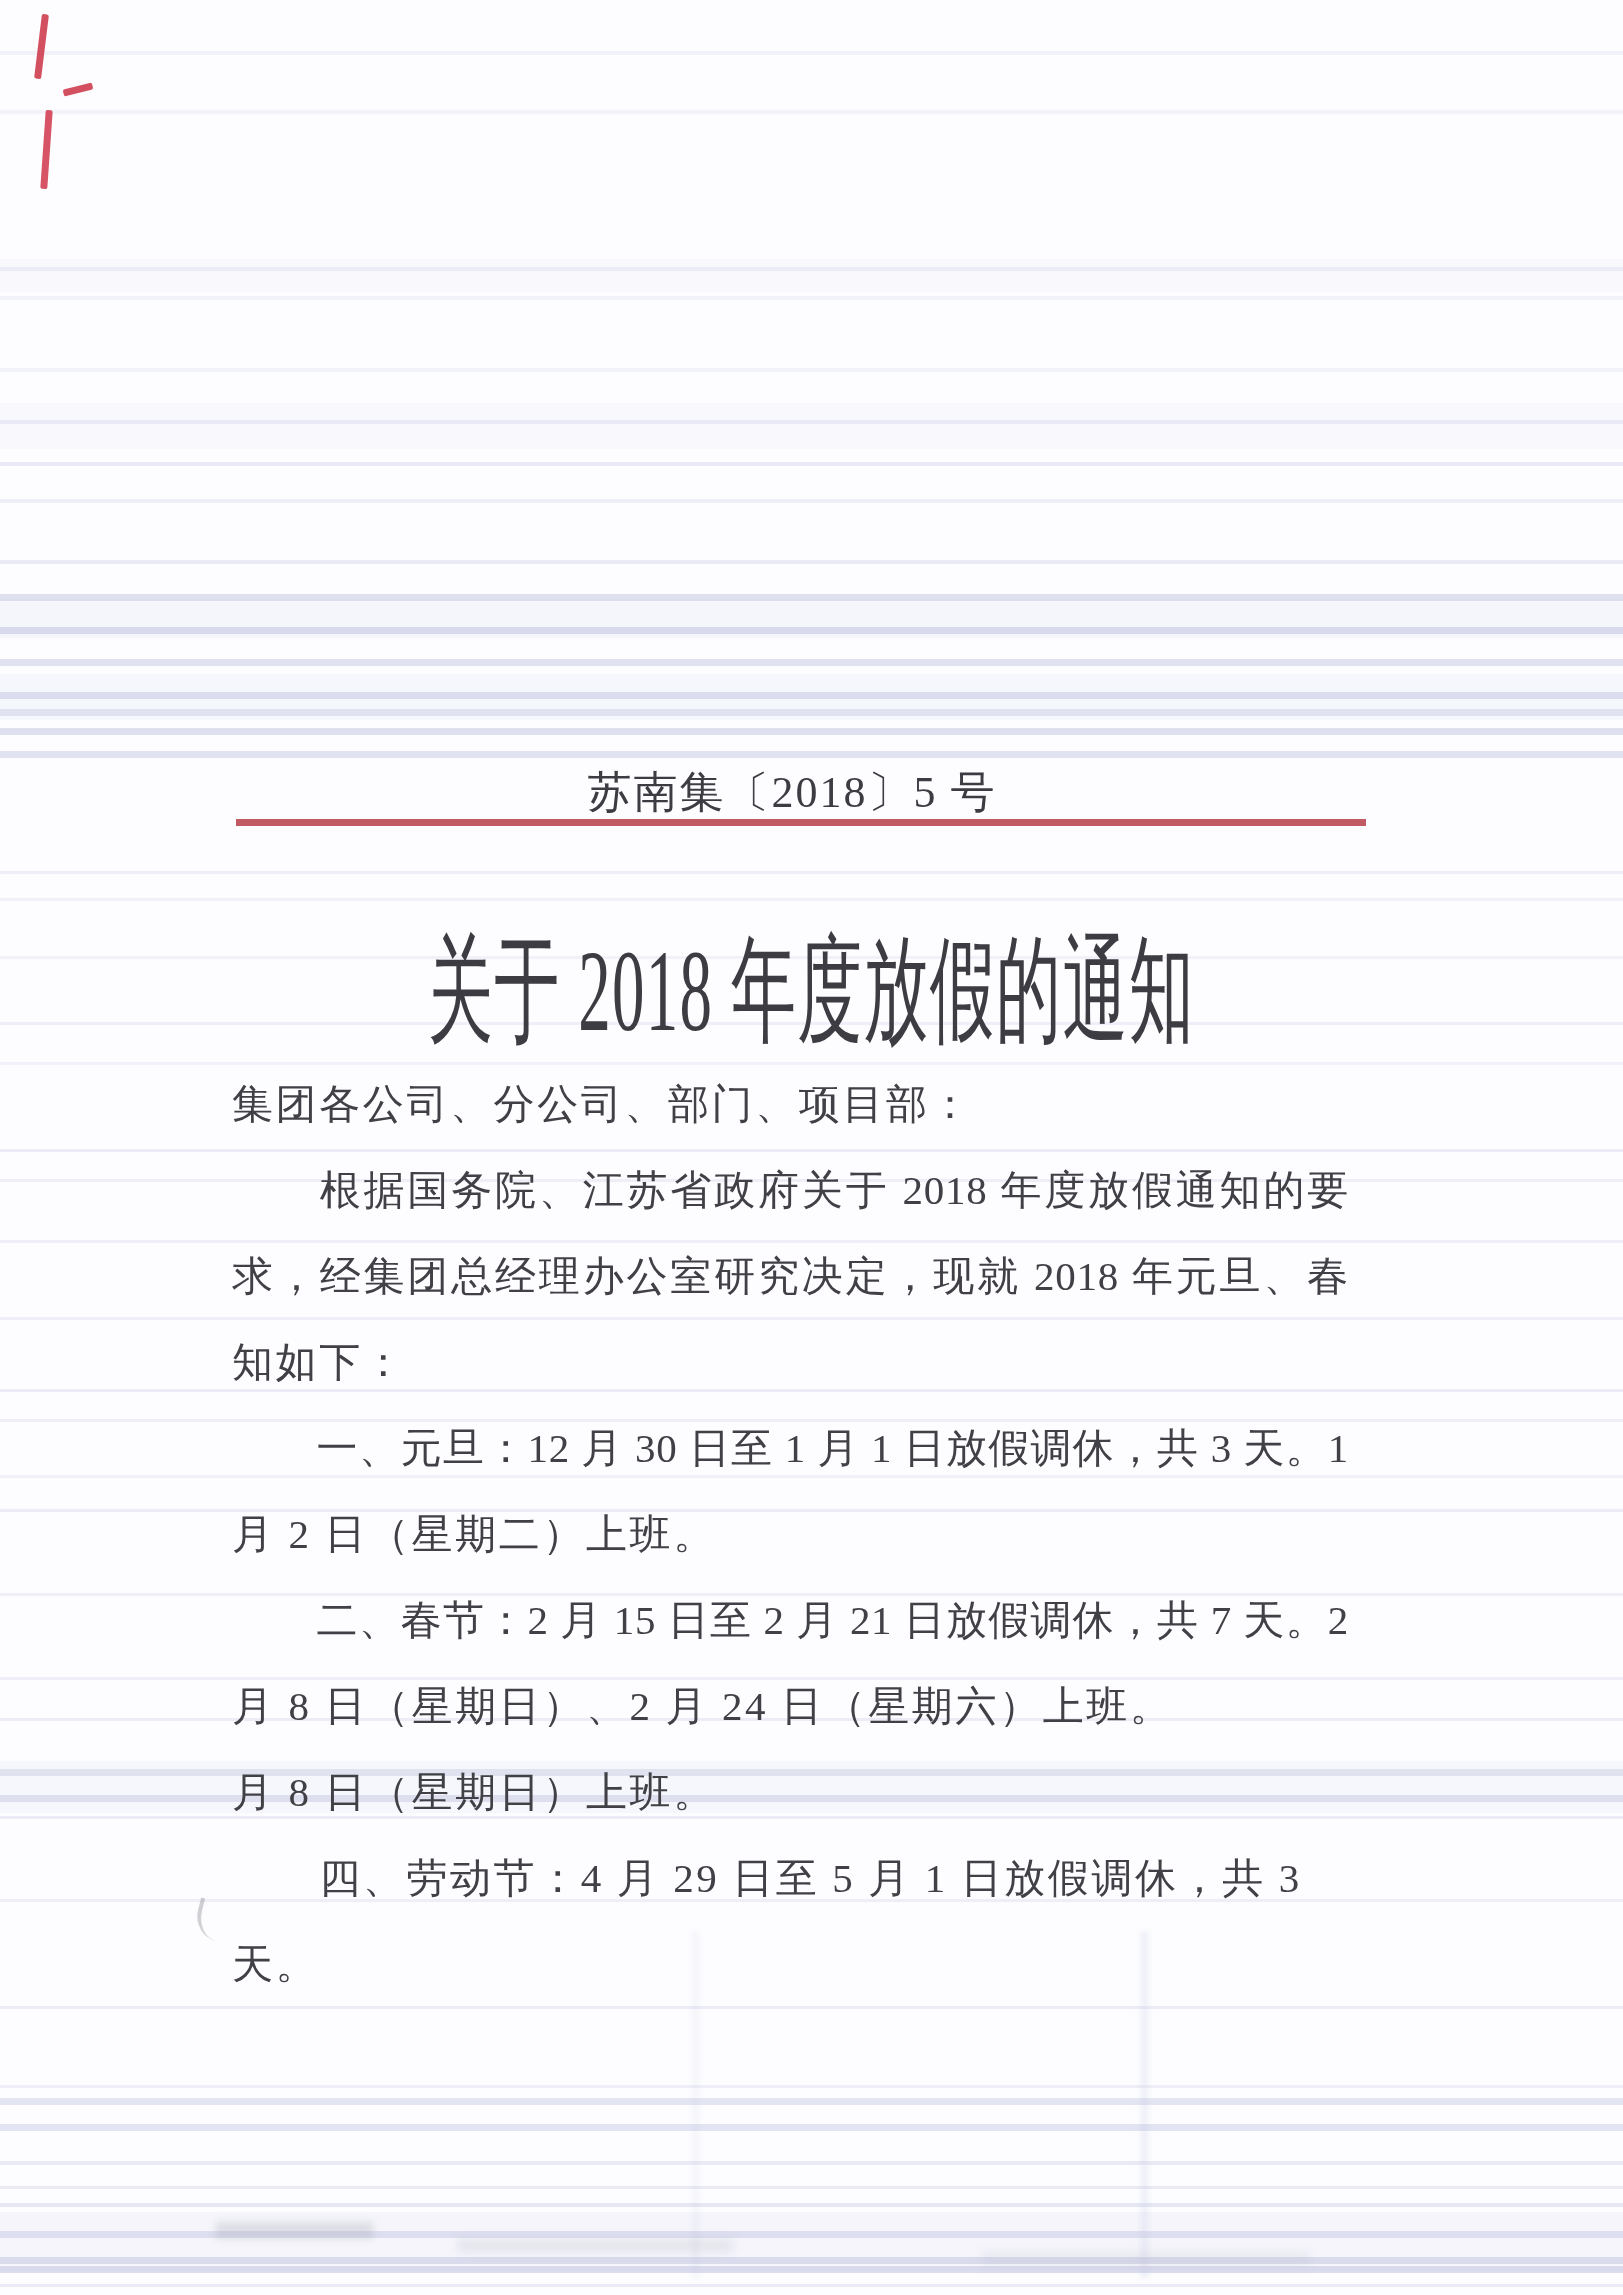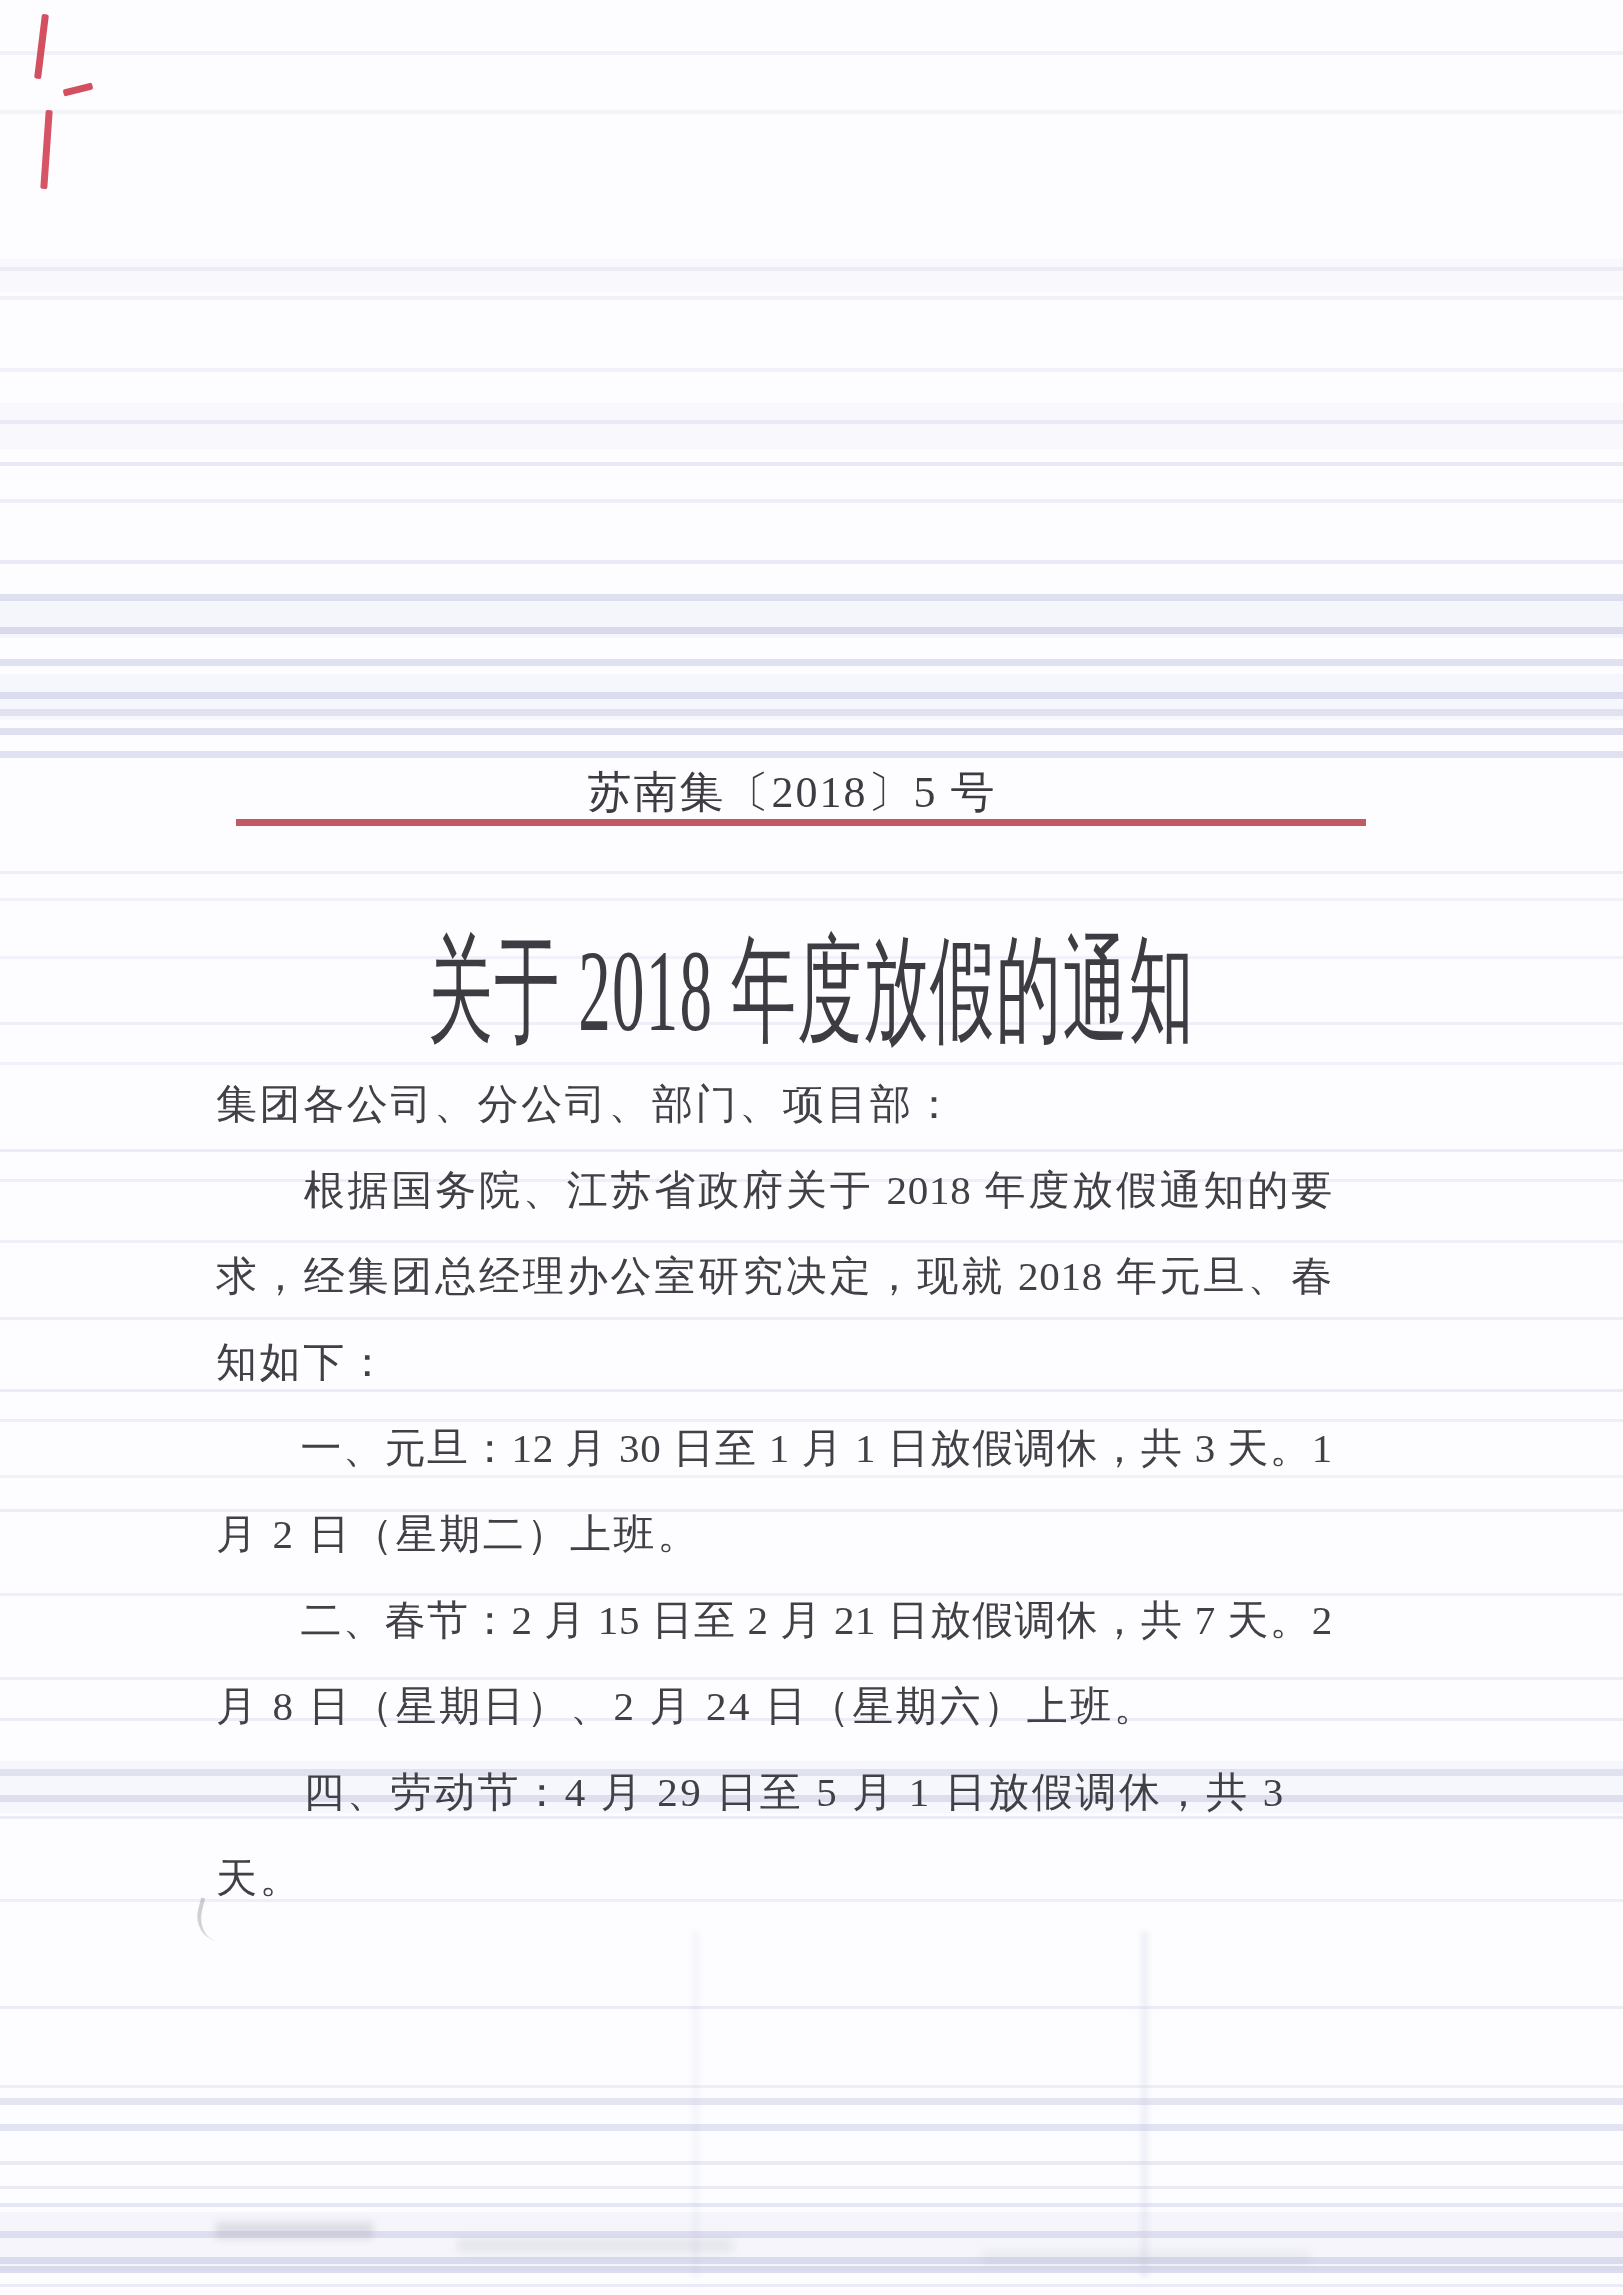--- a/index.html
+++ b/index.html
@@ -78,21 +78,21 @@
   
   .notice-title{position:absolute;top:933px;left:0;width:100%;text-align:center;}
   .notice-title span{
     display:inline-block;font-size:65px;line-height:1;letter-spacing:1.3px;
     color:var(--heading-text,#3c3c42);white-space:nowrap;
     transform:scaleY(1.8);transform-origin:50% 0;
   }
 
   
   .body{
-    position:absolute;left:216px;top:1061px;width:1117px;
+    position:absolute;left:232px;top:1061px;width:1117px;
     font-size:41px;line-height:86px;color:var(--body-text,#404046);
   }
   .body .line{height:86px;letter-spacing:2.6px;text-align:left;word-break:keep-all;}
   .body .line.fill{letter-spacing:0.7px;text-align:justify;text-align-last:justify;}
 
   
   .smudge{position:absolute;display:block;}
   .s1{left:196px;top:1901px;width:30px;height:39px;border-left:4.6px solid rgba(120,120,130,.35);border-radius:0 0 0 26px;transform:rotate(14deg);filter:blur(0.7px);}
   .s2{left:216px;top:2222px;width:157px;height:17px;background:rgba(150,152,165,.25);filter:blur(3.9px);}
   .s3{left:458px;top:2239px;width:275px;height:13px;background:rgba(150,152,165,.18);filter:blur(4.6px);}
@@ -134,20 +134,21 @@
 
   <div class="body">
       <div class="line">集团各公司、分公司、部门、项目部：</div>
       <div class="line fill">　　根据国务院、江苏省政府关于 2018 年度放假通知的要</div>
       <div class="line fill">求，经集团总经理办公室研究决定，现就 2018 年元旦、春</div>
       <div class="line">知如下：</div>
       <div class="line fill">　　一、元旦：12 月 30 日至 1 月 1 日放假调休，共 3 天。1</div>
       <div class="line">月 2 日（星期二）上班。</div>
       <div class="line fill">　　二、春节：2 月 15 日至 2 月 21 日放假调休，共 7 天。2</div>
       <div class="line">月 8 日（星期日）、2 月 24 日（星期六）上班。</div>
+      <div class="line">月 8 日（星期日）上班。</div>
       <div class="line">　　四、劳动节：4 月 29 日至 5 月 1 日放假调休，共 3 天。</div>
     </div>
 
   <span class="smudge s1"></span>
   <span class="smudge s2"></span>
   <span class="smudge s3"></span>
   <span class="smudge s4"></span>
 
 </div>
 

